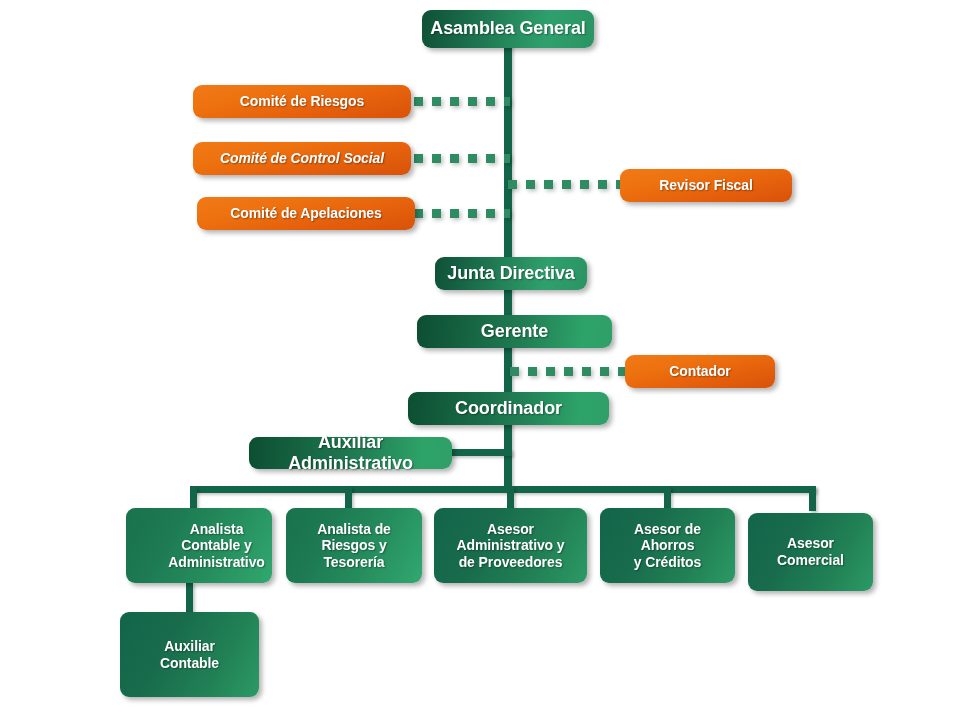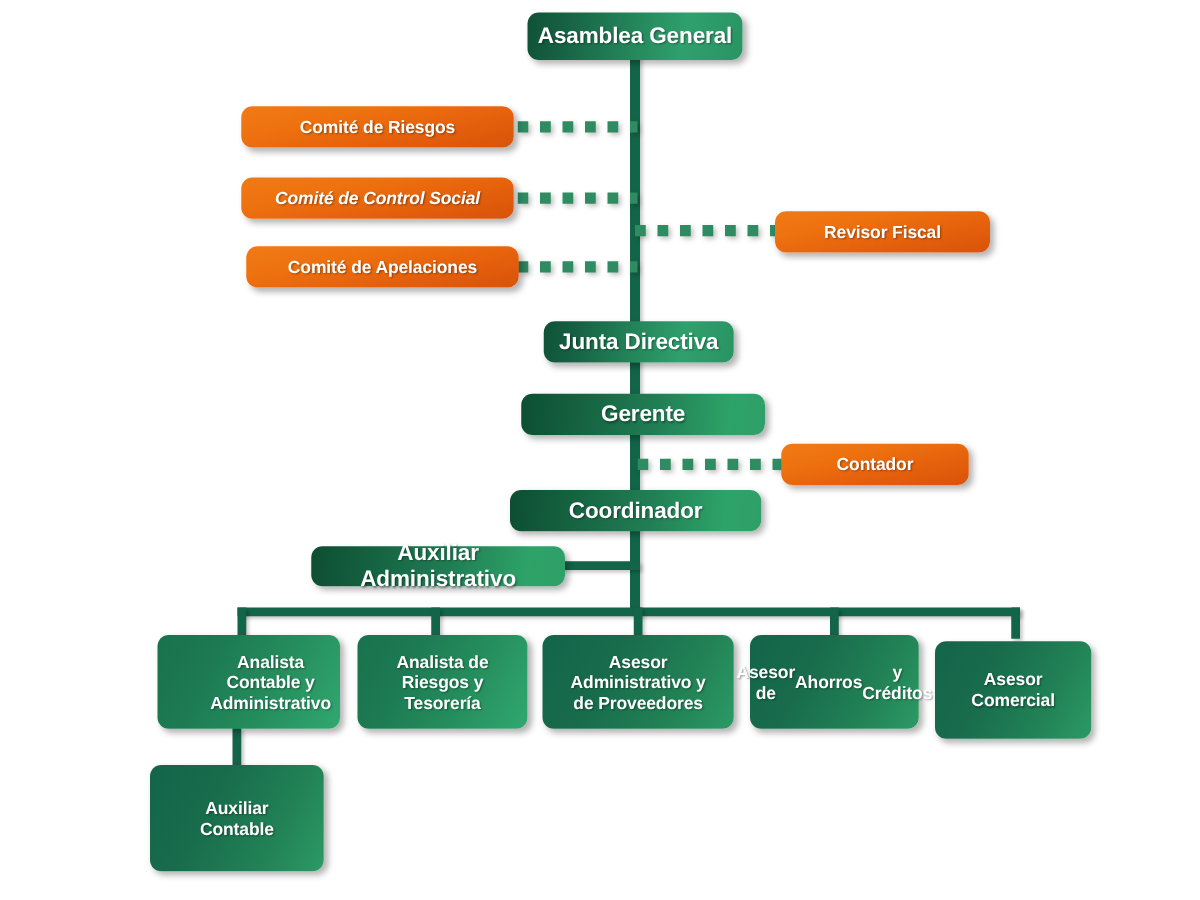--- a/index.html
+++ b/index.html
@@ -163,21 +163,21 @@
     <span>Riesgos y</span>
     <span>Tesorería</span>
   </div>
 
   <div class="node green-deep fs14" style="left:434px; top:508px; width:153px; height:75px; flex-direction:column; justify-content:center;">
     <span>Asesor</span>
     <span>Administrativo y</span>
     <span>de Proveedores</span>
   </div>
 
-  <div class="node green-deep fs14" style="left:600px; top:508px; width:135px; height:75px; flex-direction:row; justify-content:center;">
+  <div class="node green-deep fs14" style="left:600px; top:508px; width:135px; height:75px; flex-direction:column; justify-content:center;">
     <span>Asesor de</span>
     <span>Ahorros</span>
     <span>y Créditos</span>
   </div>
 
   <div class="node green-deep fs14" style="left:748px; top:513px; width:125px; height:78px; flex-direction:column; justify-content:center;">
     <span>Asesor</span>
     <span>Comercial</span>
   </div>
 

